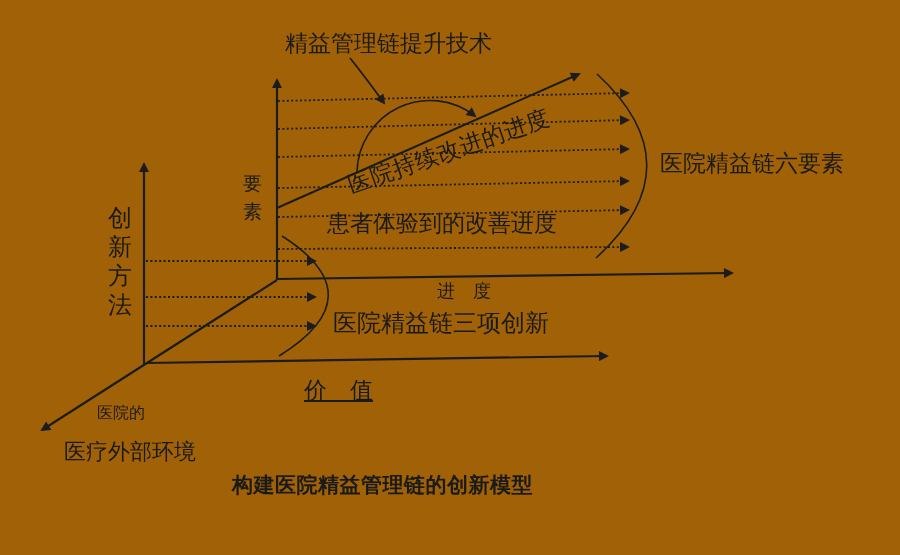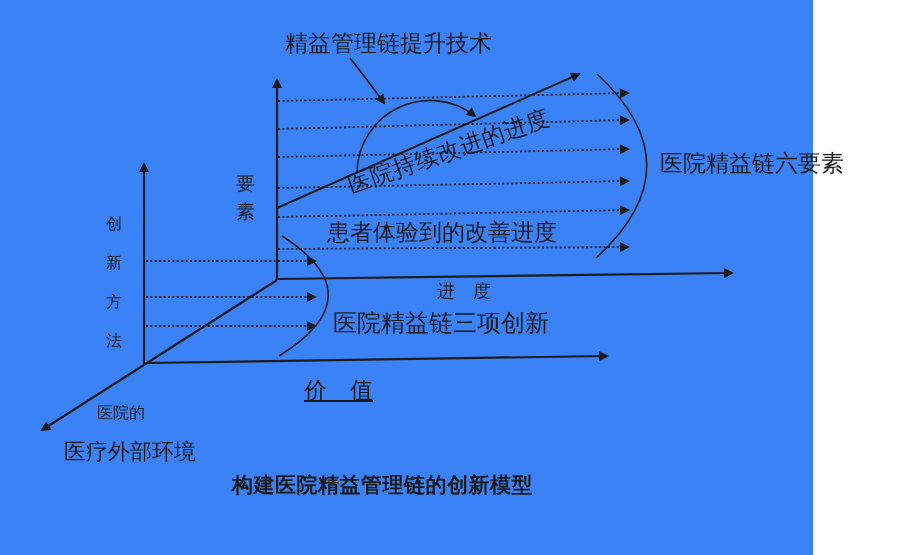--- a/index.html
+++ b/index.html
@@ -4,22 +4,23 @@
 <style>
   html,body{margin:0;padding:0;}
   body{
     width:900px;height:555px;
     background:#ffffff;
     font-family:"DejaVu Sans",sans-serif;
     overflow:hidden;
   }
   .stage{
     position:relative;
-    width:813px;height:555px;
-    background:#3b82f6;
+    width:900px;height:555px;
+    background:#a16207;
+    text-align:right;
   }
   .stage svg{position:absolute;left:0;top:0;}
   .lbl{
     position:absolute;
     color:#1a1a1a;
     white-space:nowrap;
     line-height:1.15;
   }
   .vert{
     white-space:normal;
@@ -71,25 +72,25 @@
 
     <path d="M350,58 Q366,78 384,103" stroke="#1c1c1c" stroke-width="1.8" fill="none" marker-end="url(#ah)"></path>
 
     <path d="M357,172 A73,73 0 0 1 475,116" stroke="#1c1c1c" stroke-width="1.6" fill="none" marker-end="url(#ah)"></path>
   </svg>
 
   <div class="lbl" style="left:285px;top:30px;font-size:23px;">精益管理链提升技术</div>
 
   <div class="lbl rot" style="left:343px;top:138px;font-size:23px;">医院持续改进的进度</div>
 
-  <div class="lbl" style="left:327px;top:219px;font-size:23px;">患者体验到的改善进度</div>
+  <div class="lbl" style="left:327px;top:210px;font-size:23px;">患者体验到的改善进度</div>
 
   <div class="lbl vert" style="left:236px;top:169px;width:26px;font-size:19px;line-height:28px;">要素</div>
 
-  <div class="lbl vert" style="left:106px;top:204px;width:26px;font-size:16px;line-height:39px;">创新方法</div>
+  <div class="lbl vert" style="left:106px;top:204px;width:26px;font-size:24px;line-height:29px;">创新方法</div>
 
   <div class="lbl" style="left:437px;top:281px;font-size:18px;">进　度</div>
 
   <div class="lbl" style="left:660px;top:150px;font-size:23px;">医院精益链六要素</div>
 
   <div class="lbl" style="left:333px;top:310px;font-size:24px;">医院精益链三项创新</div>
 
   <div class="lbl" style="left:304px;top:377px;font-size:23px;text-decoration:underline;">价　值</div>
 
   <div class="lbl" style="left:97px;top:404px;font-size:16px;">医院的</div>

